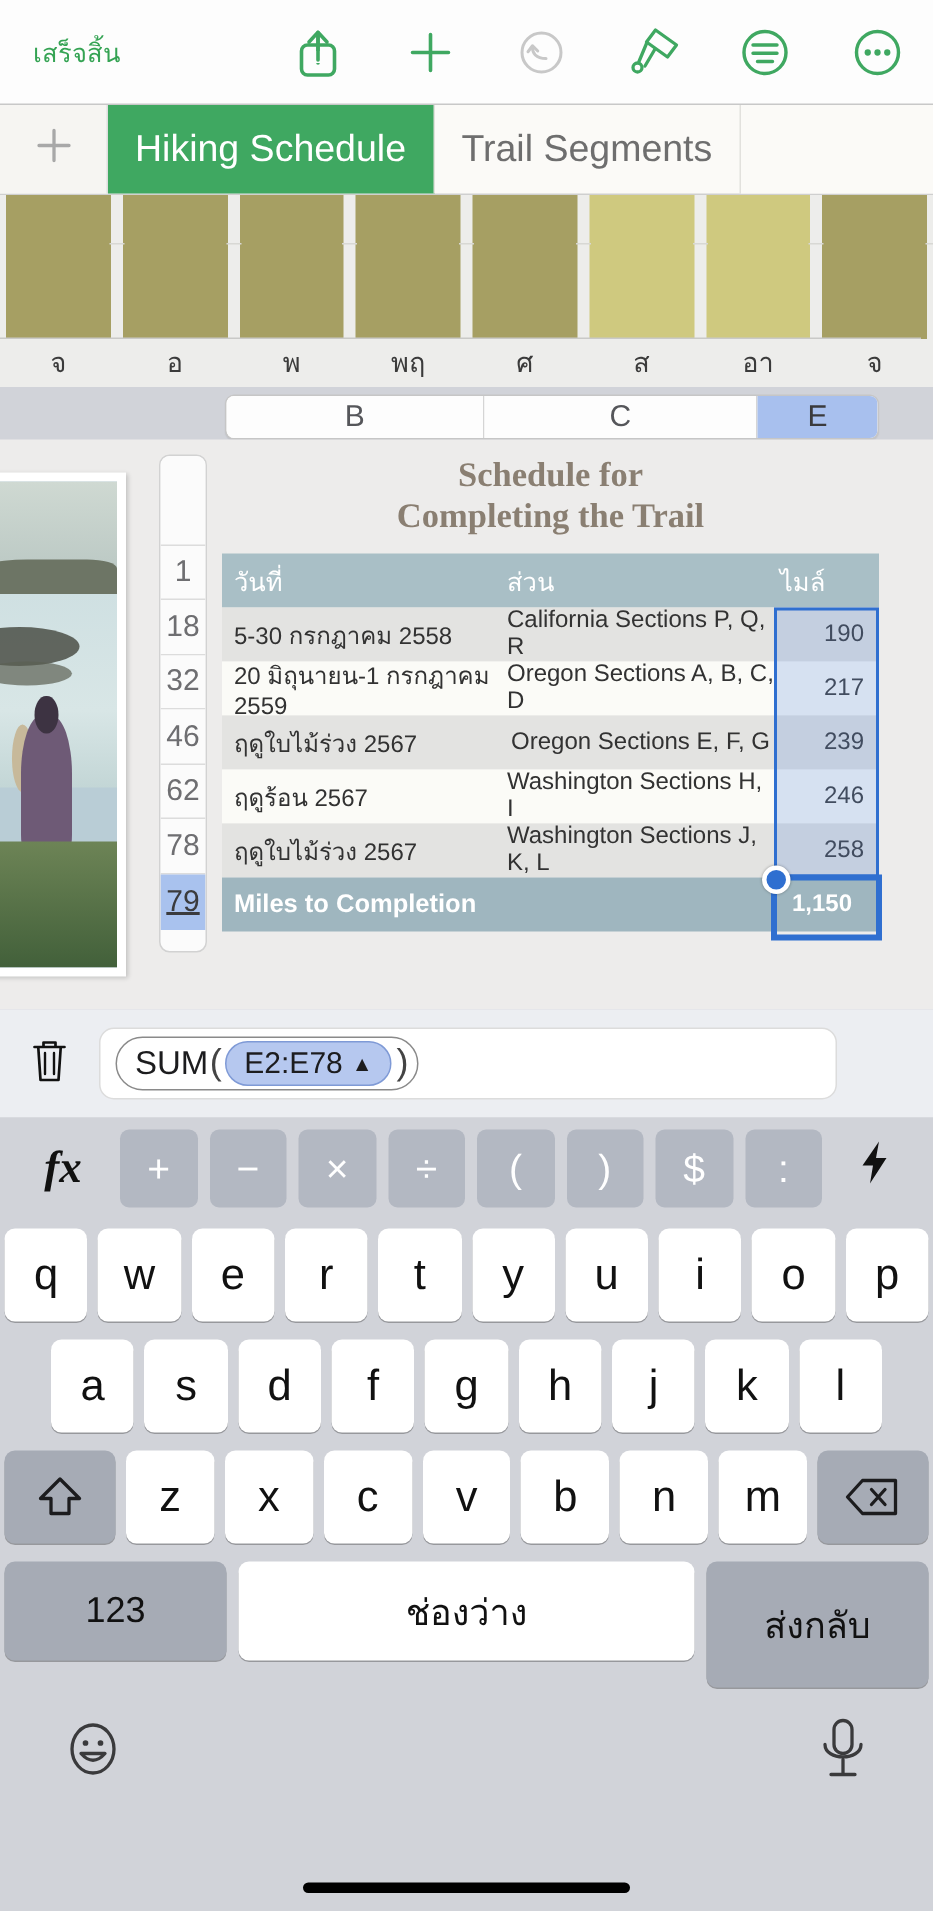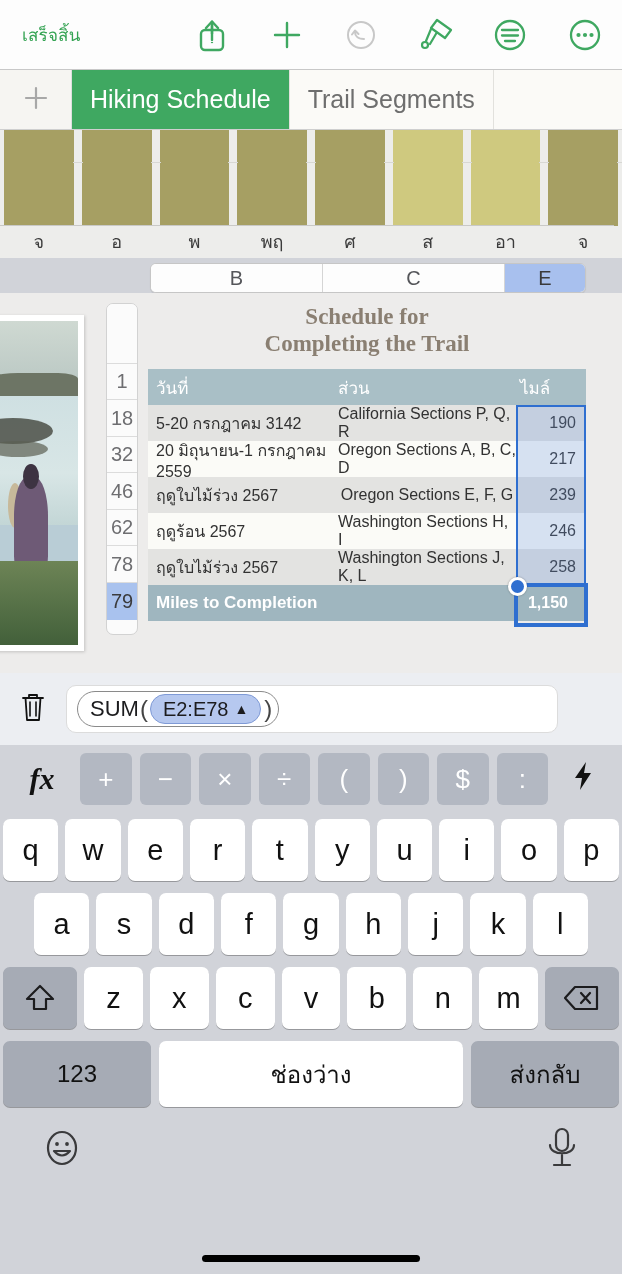--- a/index.html
+++ b/index.html
@@ -191,21 +191,21 @@
   .key {
     background: #ffffff; border-radius: 7px;
     box-shadow: 0 1px 0 rgba(0,0,0,.28);
     display: flex; align-items: center; justify-content: center;
     font-size: 29px; color: #111; height: 62px; flex: 1;
   }
   .key.dark { background: #a6abb5; }
   .key.shift { flex: 0 0 74px; }
   .key.del   { flex: 0 0 74px; }
   .key.num   { flex: 0 0 148px; font-size: 24px; height: 66px; }
-  .key.ret   { flex: 0 0 148px; font-size: 24px; height: 66px; }
+  .key.ret   { flex: 0 0 148px; font-size: 24px; height: 84px; }
   .key.space { flex: 1; font-size: 24px; height: 66px; }
   .kb-bottom { display: flex; align-items: center; justify-content: space-between; padding: 18px 40px 0; }
   .homebar { position: absolute; left: 50%; transform: translateX(-50%); bottom: 12px; width: 218px; height: 7px; border-radius: 4px; background: #000; }
 </style>
 </head>
 <body>
 
 <div id="app">
 
   <div class="toolbar">
@@ -355,36 +355,36 @@
     </div>
 
     <div class="rownums" id="rownums">
         <div class="rownum" style="height: 60px;"></div>
         <div class="rownum" style="height: 36px;">1</div>
         <div class="rownum" style="height: 37px;">18</div>
         <div class="rownum" style="height: 36px;">32</div>
         <div class="rownum" style="height: 37px;">46</div>
         <div class="rownum" style="height: 36px;">62</div>
         <div class="rownum" style="height: 37px;">78</div>
-        <div class="rownum sel" style="height: 37px;">79</div>
+        <div class="rownum sel" style="height: 37px; text-decoration: underline;">79</div>
       </div>
 
     <div class="tbl-title">
       <div>Schedule for</div>
       <div>Completing the Trail</div>
     </div>
 
     <div class="tbl" id="tbl">
         <div class="trow head">
           <div class="c-date">วันที่</div>
           <div class="c-seg">ส่วน</div>
           <div class="c-mi">ไมล์</div>
         </div>
         <div class="trow odd">
-          <div class="c-date">5-20 กรกฎาคม 3142</div>
+          <div class="c-date">5-30 กรกฎาคม 2558</div>
           <div class="c-seg">California Sections P, Q, R</div>
           <div class="c-mi">190</div>
         </div>
         <div class="trow even">
           <div class="c-date">20 มิถุนายน-1 กรกฎาคม 2559</div>
           <div class="c-seg">Oregon Sections A, B, C, D</div>
           <div class="c-mi">217</div>
         </div>
         <div class="trow odd">
           <div class="c-date">ฤดูใบไม้ร่วง 2567</div>

